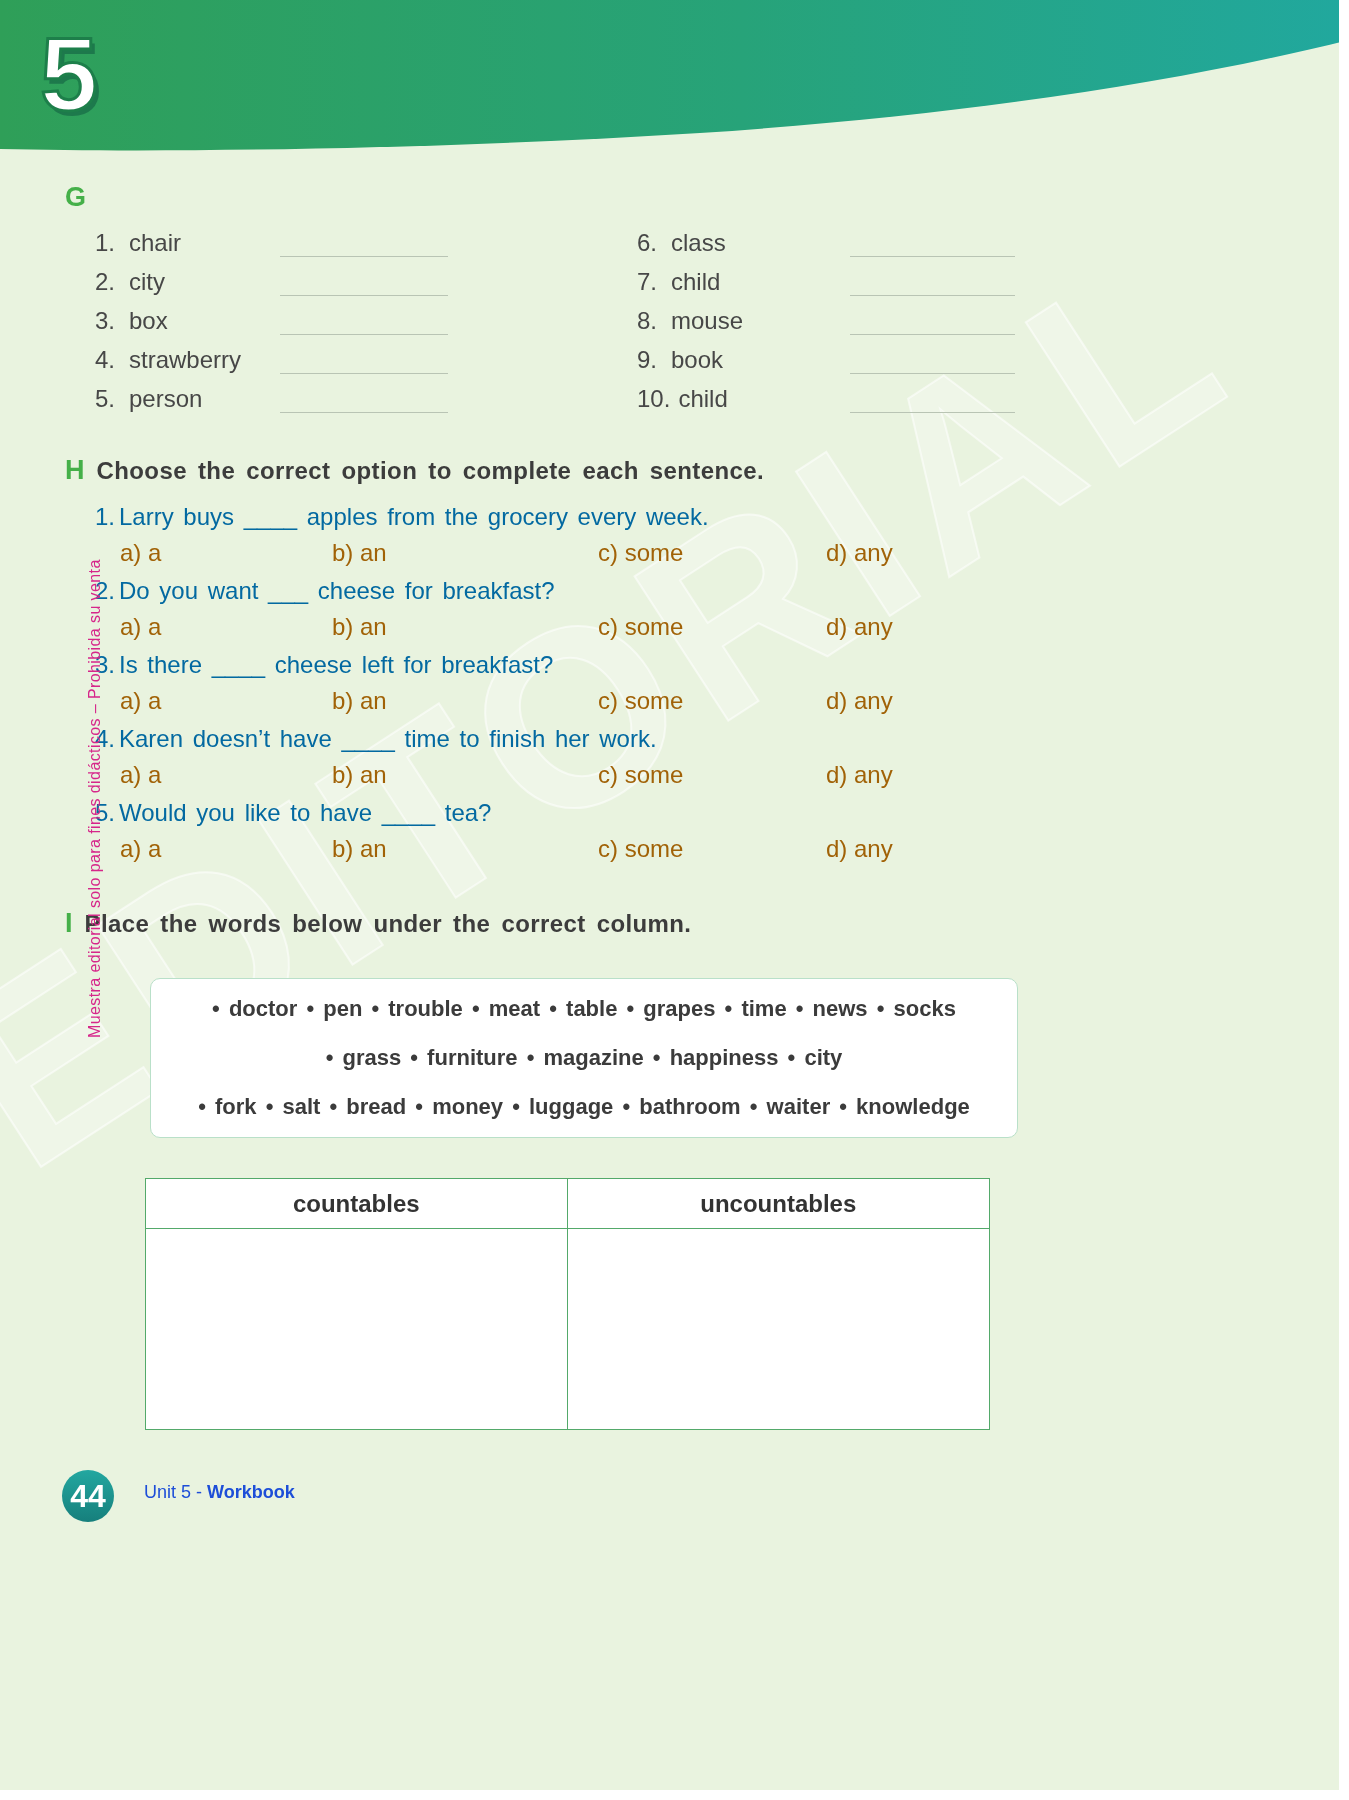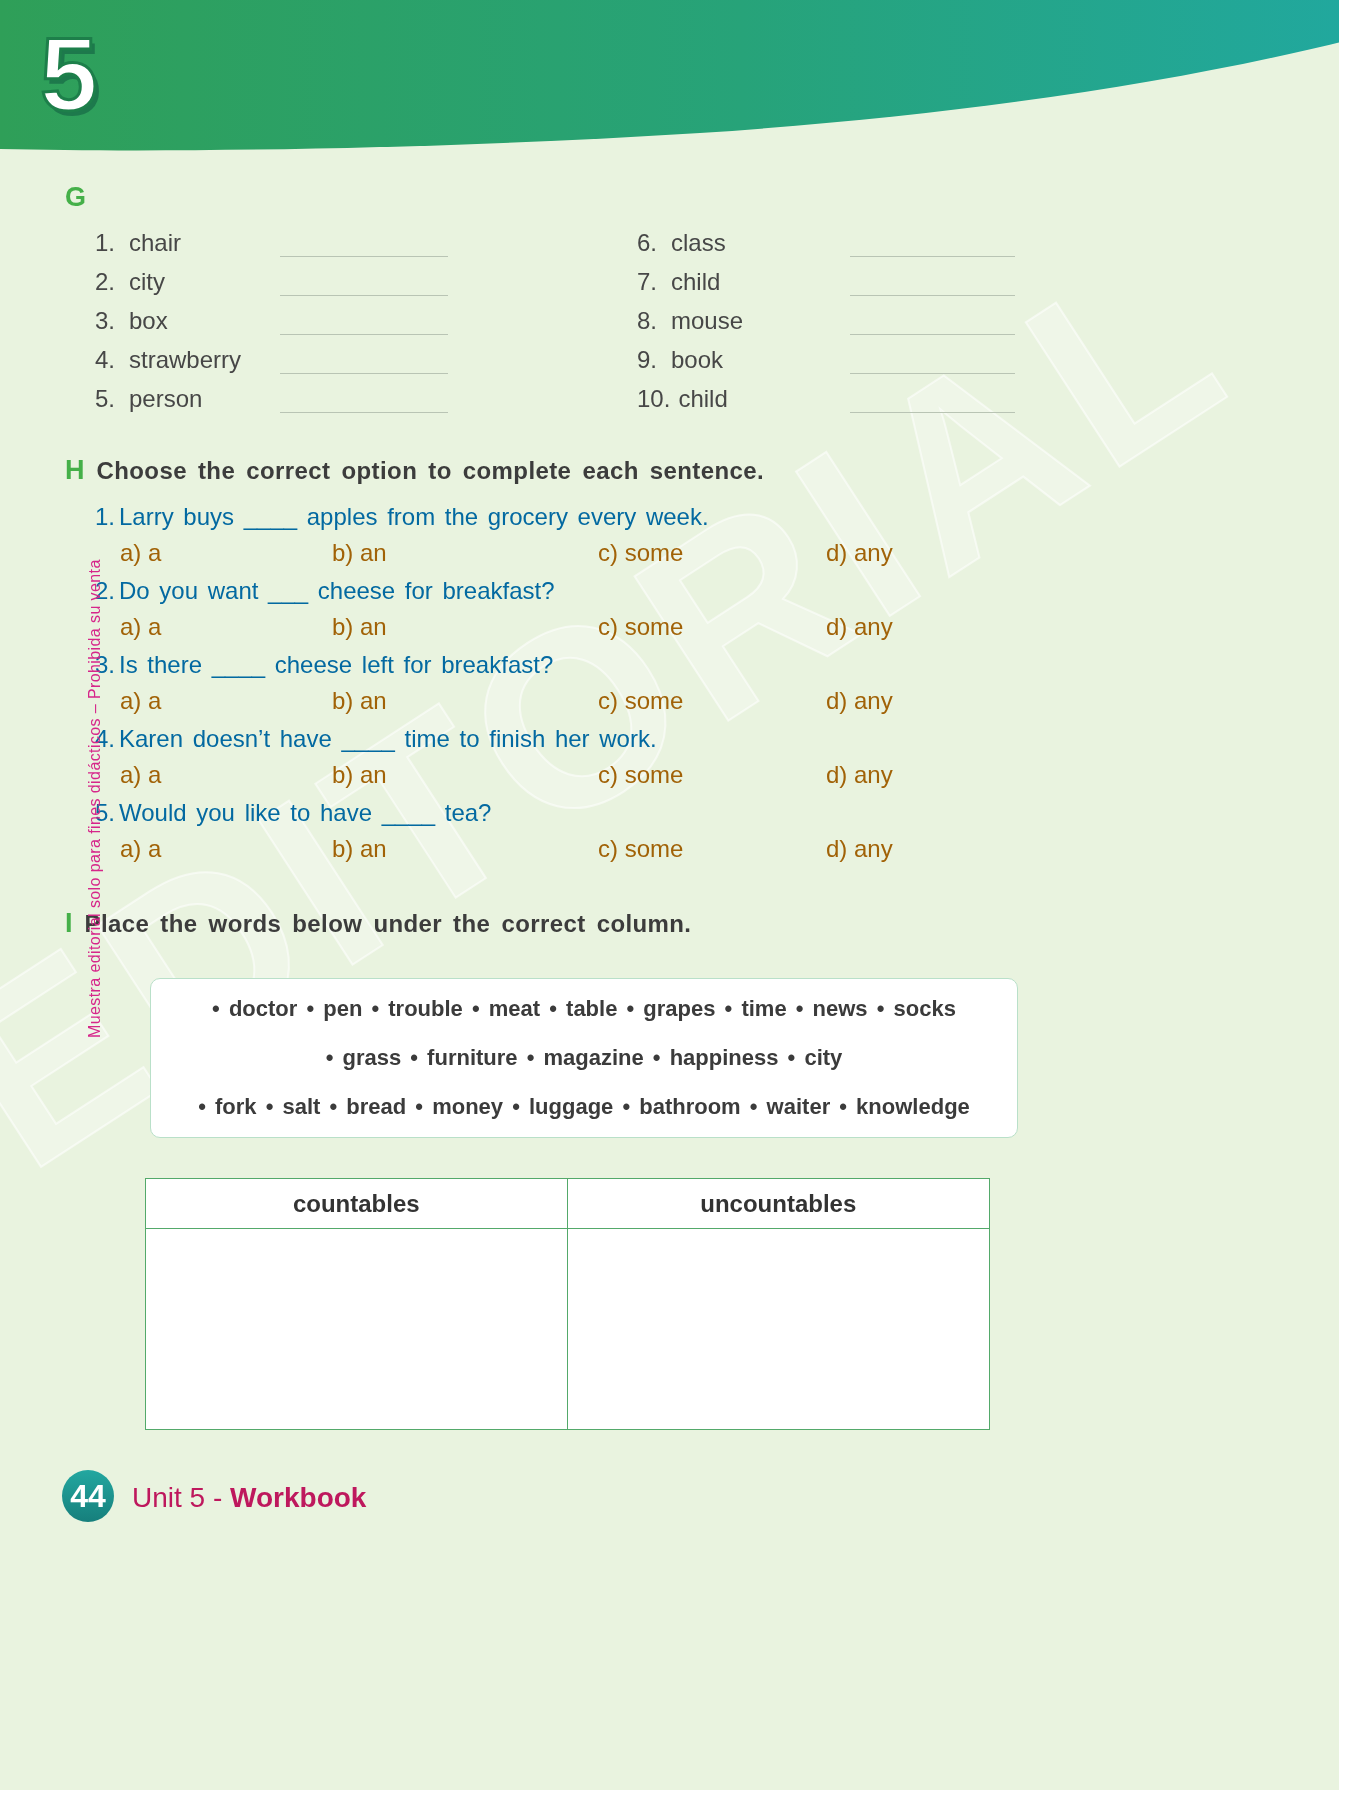--- a/index.html
+++ b/index.html
@@ -88,21 +88,21 @@
   .c-th-left,.c-td-left{border-right:1.4px solid #53a96a;}
   .c-td{background:#ffffff;}
 
   
   .page-badge{
     position:absolute;left:62px;top:1470px;width:52px;height:52px;border-radius:50%;
     background:linear-gradient(180deg,#23a7a0,#167f7c);
     display:flex;align-items:center;justify-content:center;
     color:#ffffff;font-weight:bold;font-size:32px;
   }
-  .footer-text{position:absolute;left:132px;top:1482px;font-size:28px;color:#be185d;}
+  .footer-text{position:absolute;left:144px;top:1482px;font-size:18px;color:#1d4ed8;}
   .footer-book{font-weight:bold;}
 </style>
 </head>
 <body>
 
 <div class="page-bg"></div>
 
 <div class="watermark">EDITORIAL</div>
 
 <div class="header-band">

